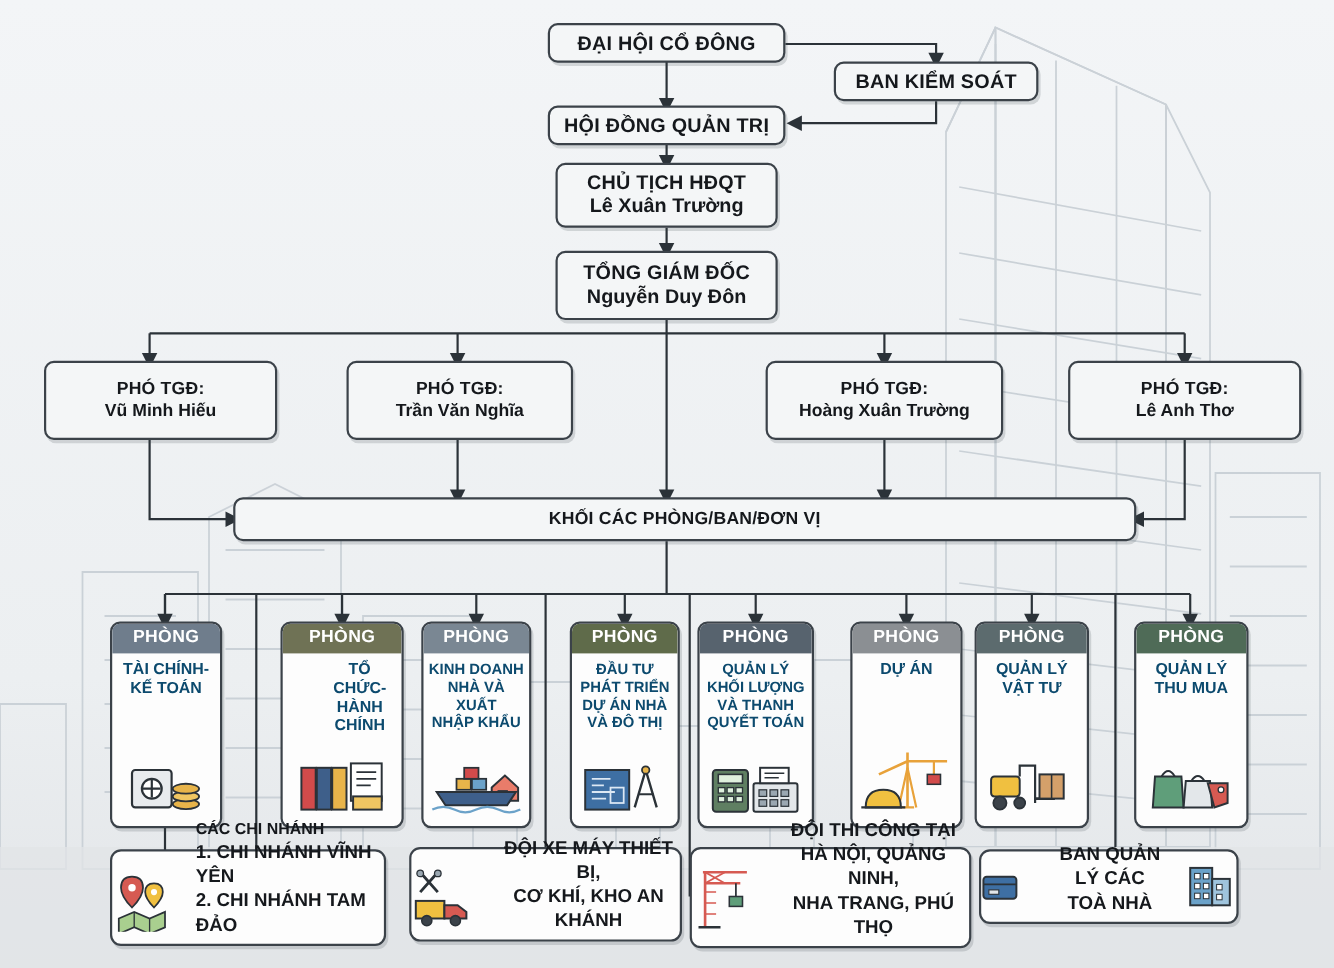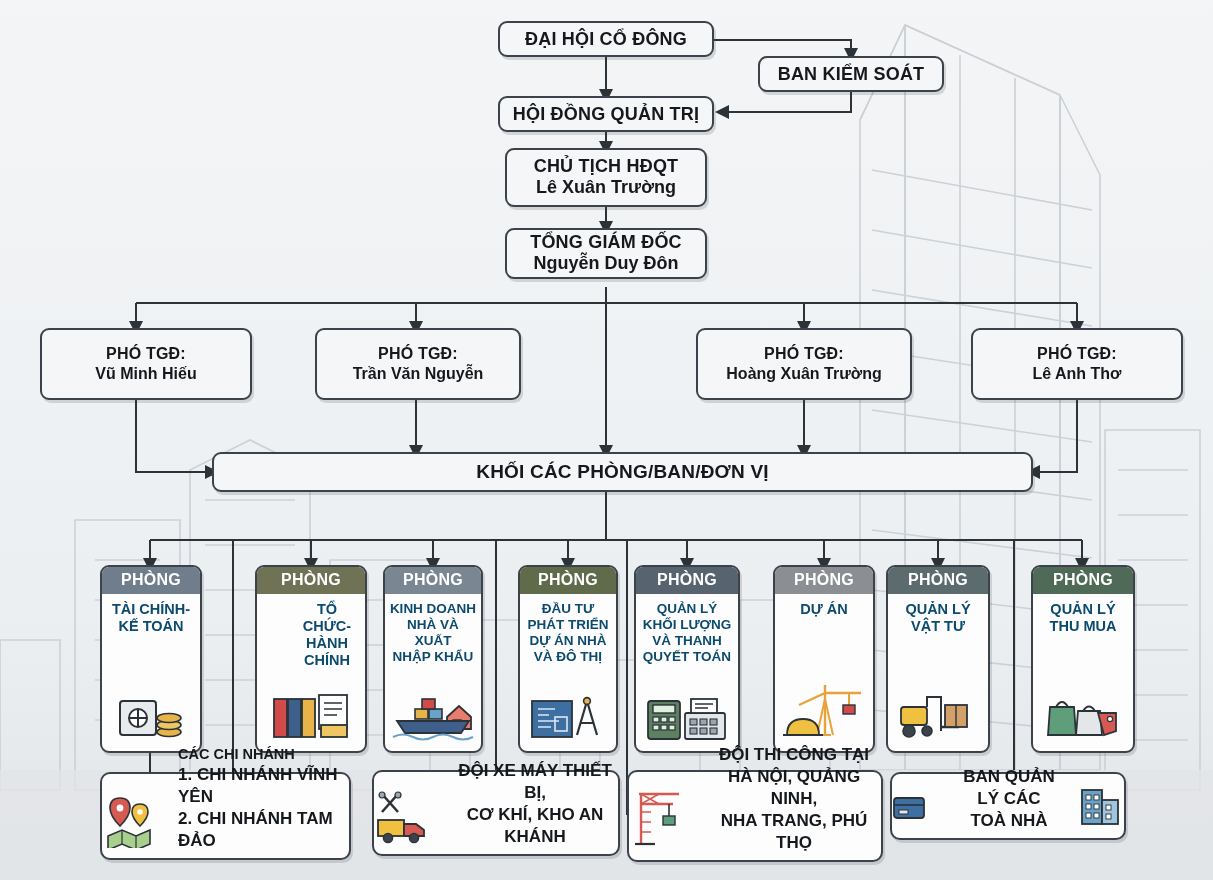--- a/index.html
+++ b/index.html
@@ -50,21 +50,21 @@
     font-weight: bold;
     letter-spacing: 0.2px;
     line-height: 1.15;
   }
   .node .l2 {
     font-weight: 600;
     line-height: 1.2;
   }
   .top-node { font-size: 18px; }
   .vp-node { font-size: 16px; }
-  .block-node { font-size: 19px; font-weight: bold; }
+  .block-node { font-size: 16px; font-weight: bold; }
 
   
   .dept {
     position: absolute;
     z-index: 2;
     box-sizing: border-box;
     background: #fdfdfd;
     border: 2px solid #3b4249;
     border-radius: 9px;
     overflow: hidden;
@@ -231,32 +231,32 @@
 
   <div class="node top-node" style="left:498px; top:96px; width:216px; height:36px;">
     <span class="l1">HỘI ĐỒNG QUẢN TRỊ</span>
   </div>
 
   <div class="node top-node" style="left:505px; top:148px; width:202px; height:59px;">
     <span class="l1">CHỦ TỊCH HĐQT</span>
     <span class="l2">Lê Xuân Trường</span>
   </div>
 
-  <div class="node top-node" style="left:505px; top:228px; width:202px; height:51px;">
+  <div class="node top-node" style="left:505px; top:228px; width:202px; height:63px;">
     <span class="l1">TỔNG GIÁM ĐỐC</span>
     <span class="l2">Nguyễn Duy Đôn</span>
   </div>
 
   <div class="node vp-node" style="left:40px; top:328px; width:212px; height:72px;">
     <span class="l1">PHÓ TGĐ:</span>
     <span class="l2">Vũ Minh Hiếu</span>
   </div>
   <div class="node vp-node" style="left:315px; top:328px; width:206px; height:72px;">
     <span class="l1">PHÓ TGĐ:</span>
-    <span class="l2">Trần Văn Nguyễn</span>
+    <span class="l2">Trần Văn Nghĩa</span>
   </div>
   <div class="node vp-node" style="left:696px; top:328px; width:216px; height:72px;">
     <span class="l1">PHÓ TGĐ:</span>
     <span class="l2">Hoàng Xuân Trường</span>
   </div>
   <div class="node vp-node" style="left:971px; top:328px; width:212px; height:72px;">
     <span class="l1">PHÓ TGĐ:</span>
     <span class="l2">Lê Anh Thơ</span>
   </div>
 

